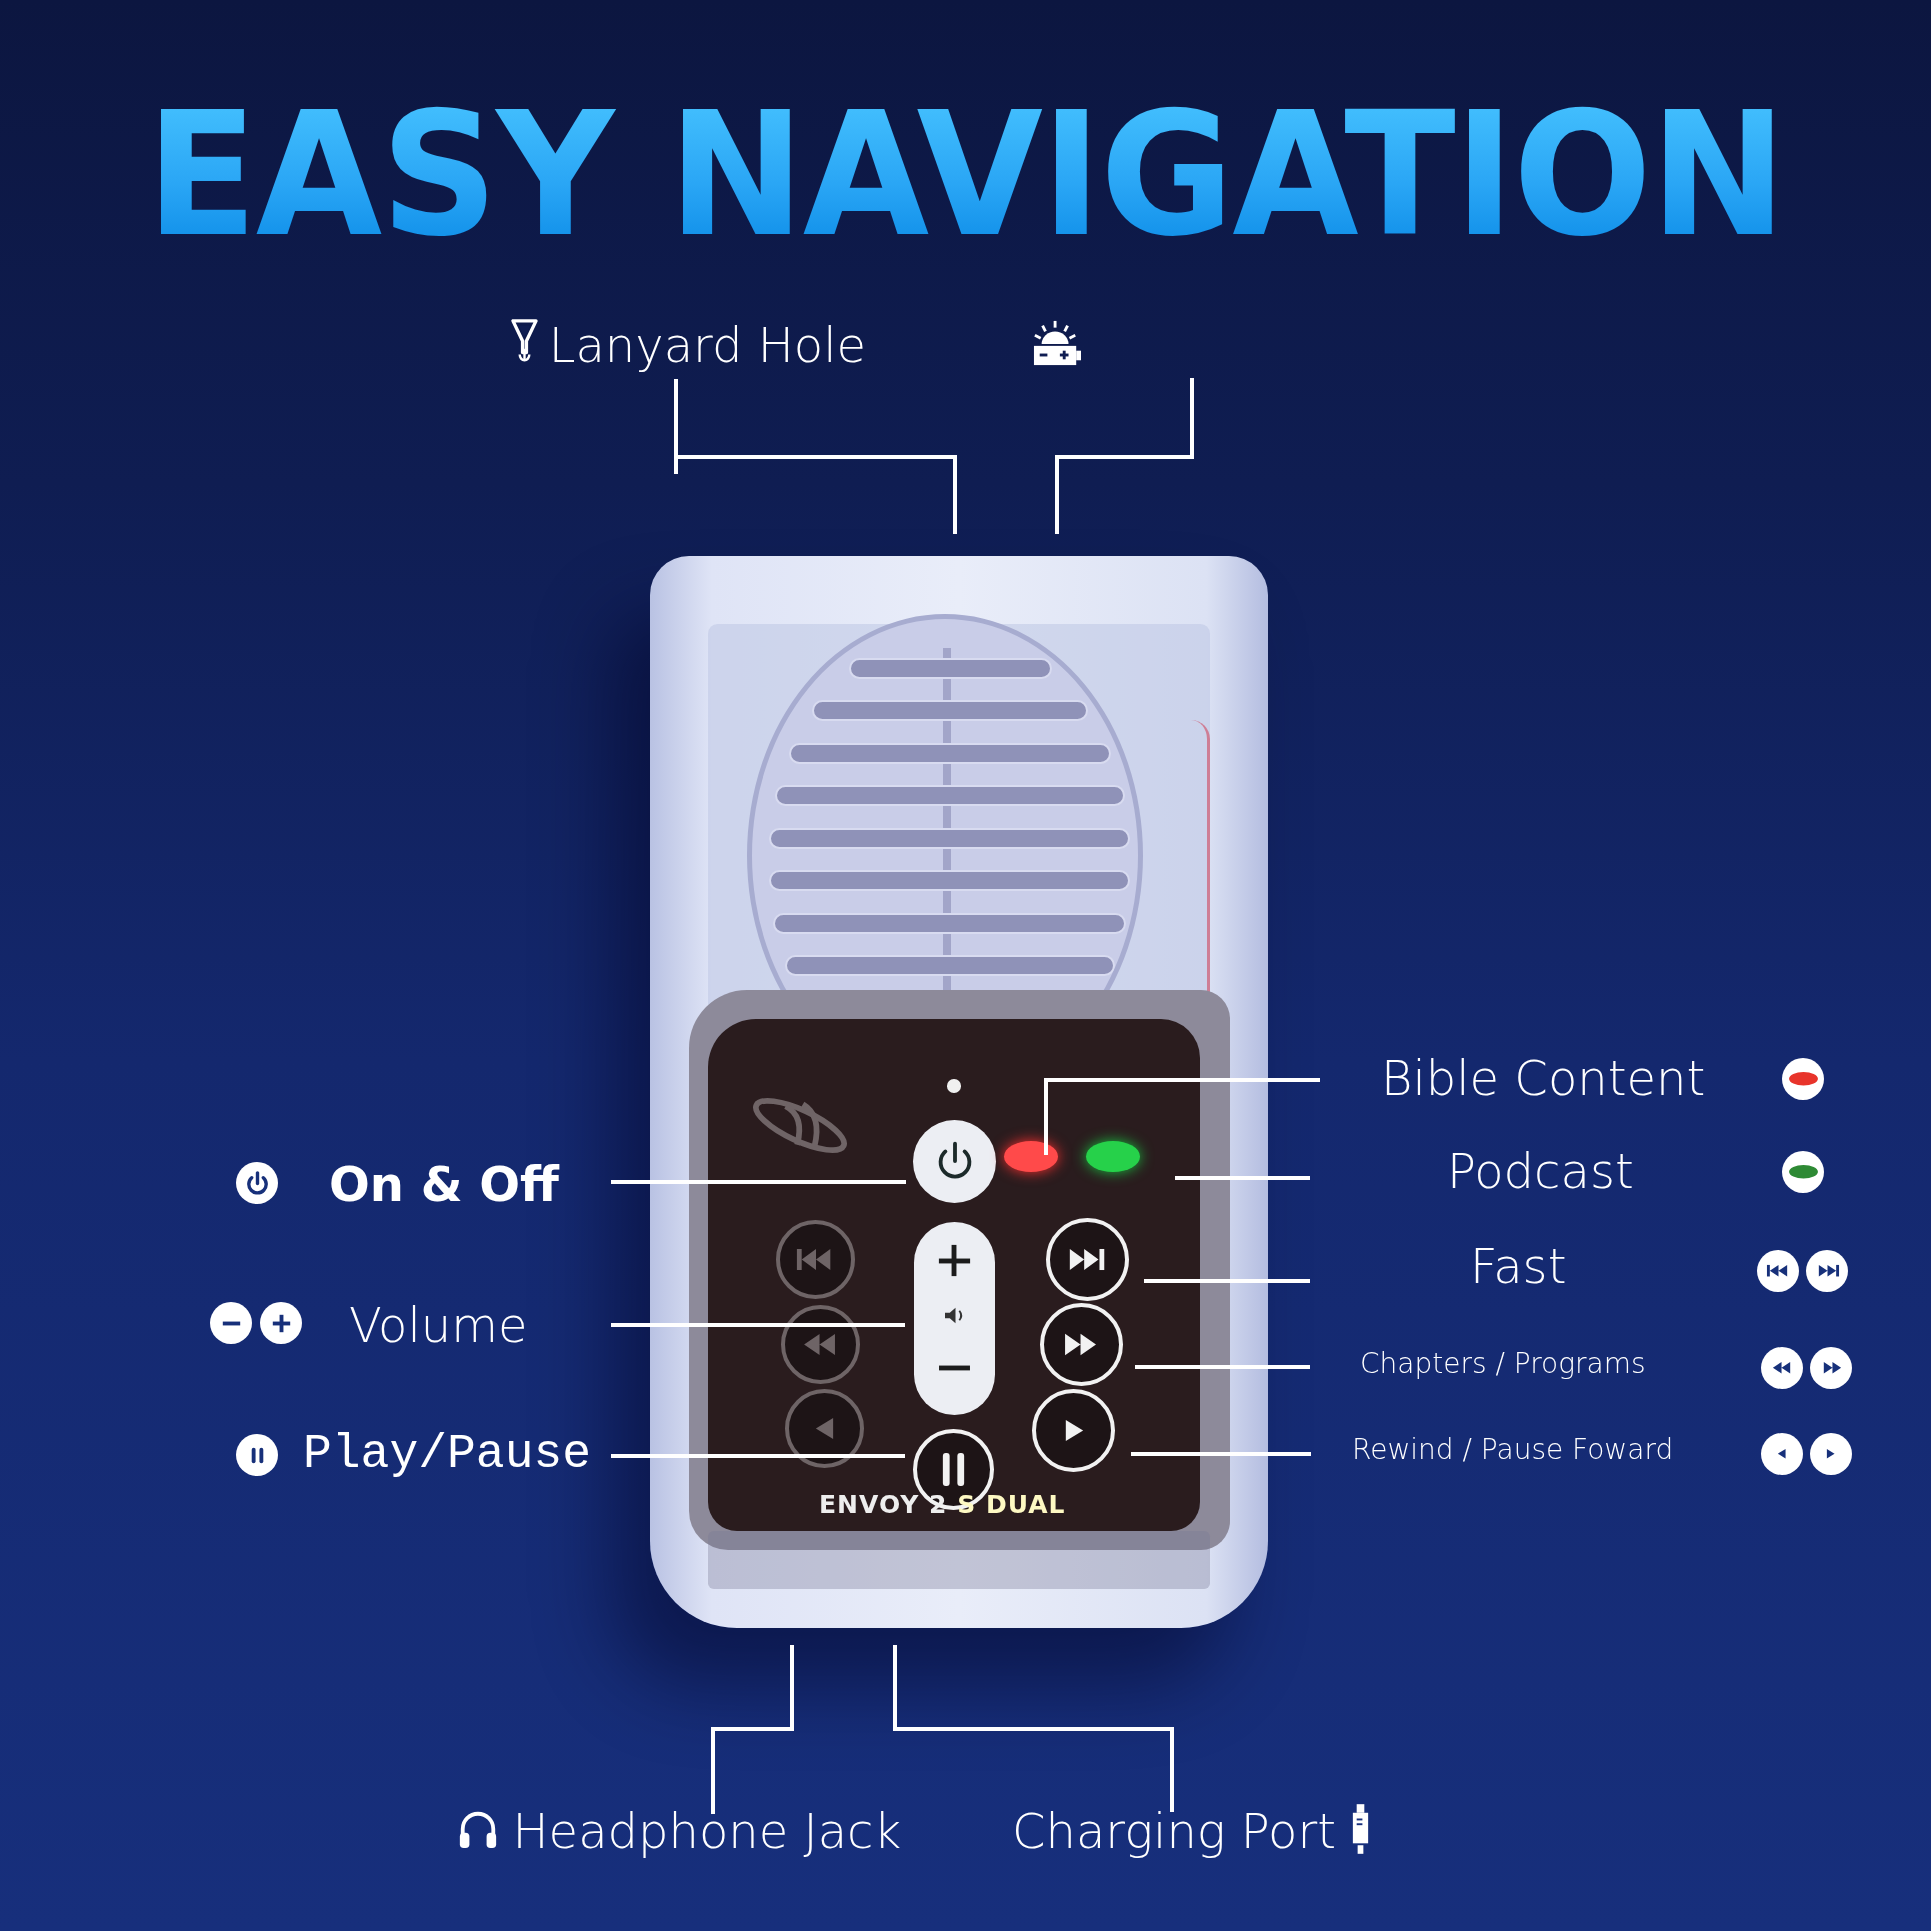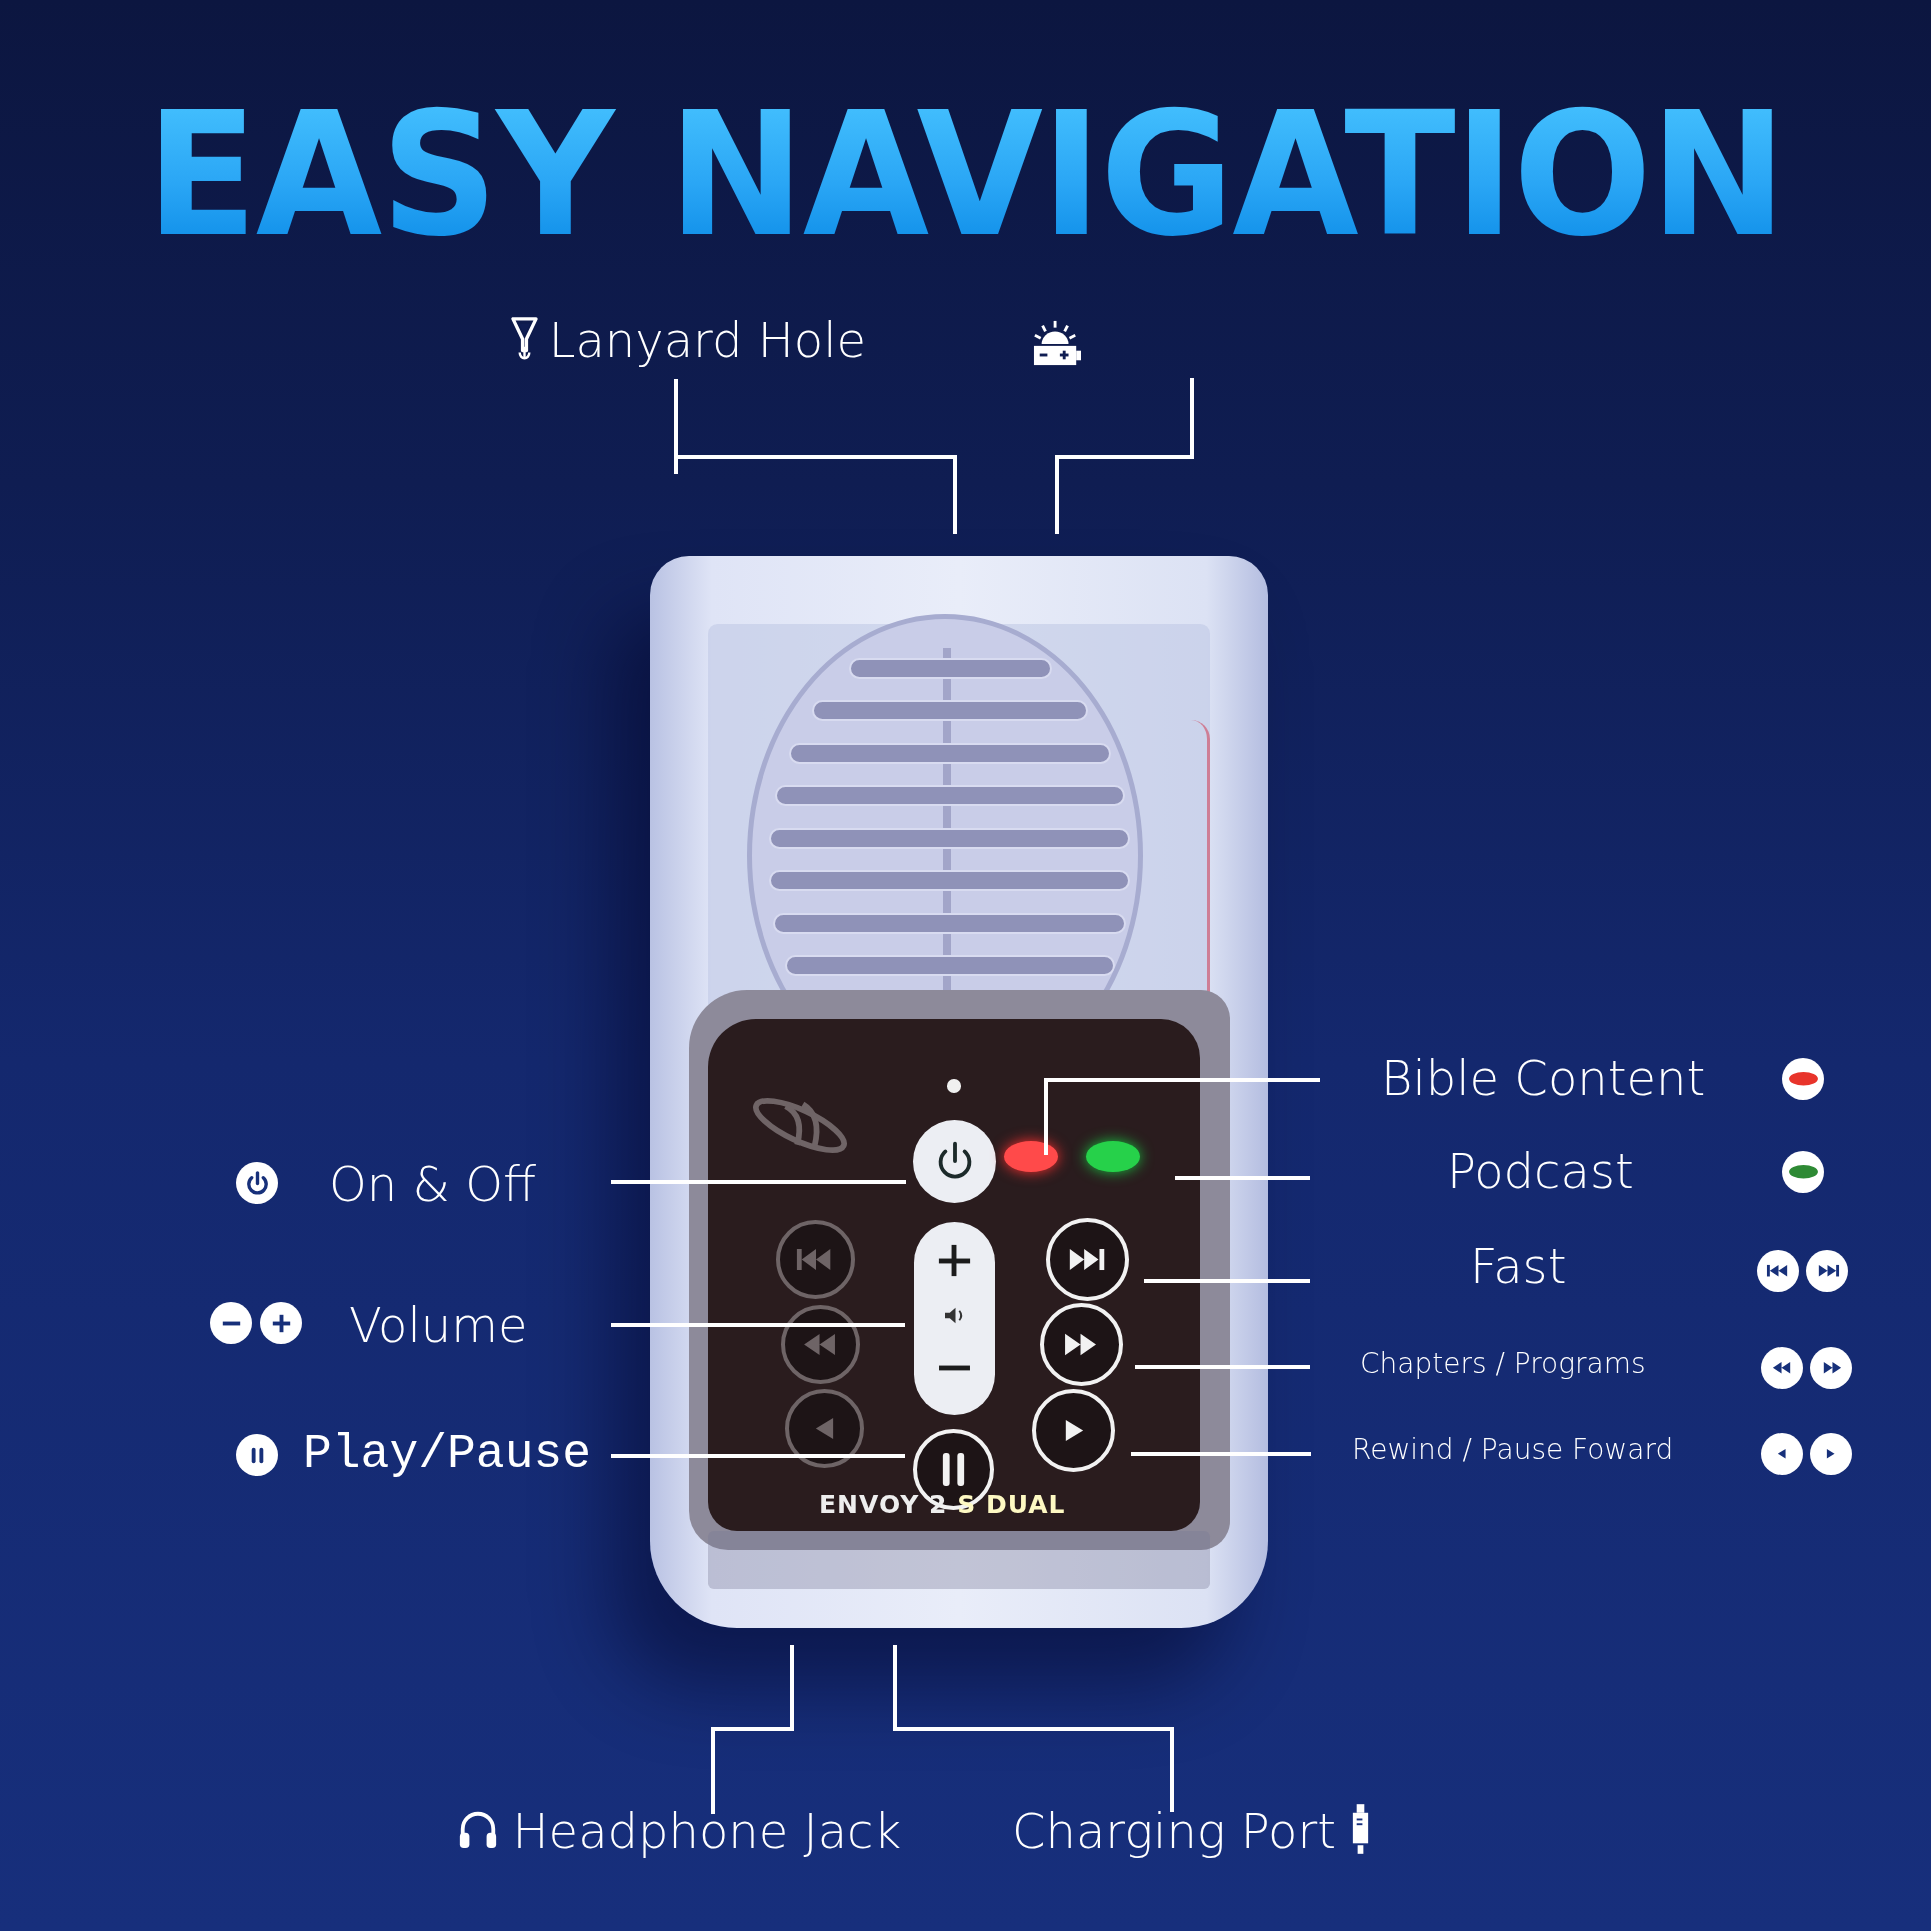--- a/index.html
+++ b/index.html
@@ -82,21 +82,21 @@
   .brand { position: absolute; font-family: "DejaVu Sans", sans-serif; font-weight: bold;
     font-size: 25px; letter-spacing: 1px; white-space: nowrap; }
   .bottom-shelf { position: absolute; left: 58px; top: 975px; width: 502px; height: 58px;
     background: rgba(120,120,150,0.35); border-radius: 5.8px; }
 </style>
 </head>
 <body>
 
 <div class="title">EASY NAVIGATION</div>
 
-<div class="abs" style="left:510px; top:316px; height:58px; display:flex; align-items:flex-start; gap:9.7px;">
+<div class="abs" style="left:510px; top:316px; height:58px; display:flex; align-items:center; gap:9.7px;">
   <span>
     <svg width="29" height="50" viewBox="0 0 30 52">
       <path d="M3 3 L27 3 L17 24 L17 36 L13 36 L13 24 Z" fill="none" stroke="#fff" stroke-width="3.5" stroke-linejoin="round"></path>
       <path d="M9 8 L21 8 L15 20 Z" fill="#0f1d52"></path>
       <path d="M10 38 a5 6 0 0 0 10 0" fill="none" stroke="#fff" stroke-width="2.5"></path>
       <line x1="15" y1="32" x2="15" y2="44" stroke="#fff" stroke-width="2.5"></line>
     </svg>
   </span>
   <span class="label lbl-lg" style="position:static;">Lanyard Hole</span>
 </div>
@@ -226,21 +226,21 @@
   </div>
   <div class="bottom-shelf"></div>
 </div>
 
 <div class="badge" style="left:236px; top:1162px;">
   <svg width="29" height="29" viewBox="0 0 30 30">
       <path d="M9 9 A9 9 0 1 0 21 9" fill="none" stroke="#17307a" stroke-width="3.5" stroke-linecap="round"></path>
       <line x1="15" y1="4" x2="15" y2="15" stroke="#17307a" stroke-width="3.5" stroke-linecap="round"></line>
     </svg>
 </div>
-<div class="label lbl-lg" style="left:329px; top:1160px;">On &amp; Off</div>
+<div class="label lbl-lg" style="left:329px; top:1160px;font-weight:bold;">On &amp; Off</div>
 <div class="line hl" style="left:611px; top:1180px; width:295px;"></div>
 
 <div class="badge" style="left:210px; top:1302px;">
   <svg width="29" height="29" viewBox="0 0 30 30">
       <rect x="6" y="13" width="18" height="4" fill="#17307a"></rect>
     </svg>
 </div>
 <div class="badge" style="left:260px; top:1302px;">
   <svg width="29" height="29" viewBox="0 0 30 30">
       <rect x="6" y="13" width="18" height="4" fill="#17307a"></rect>

